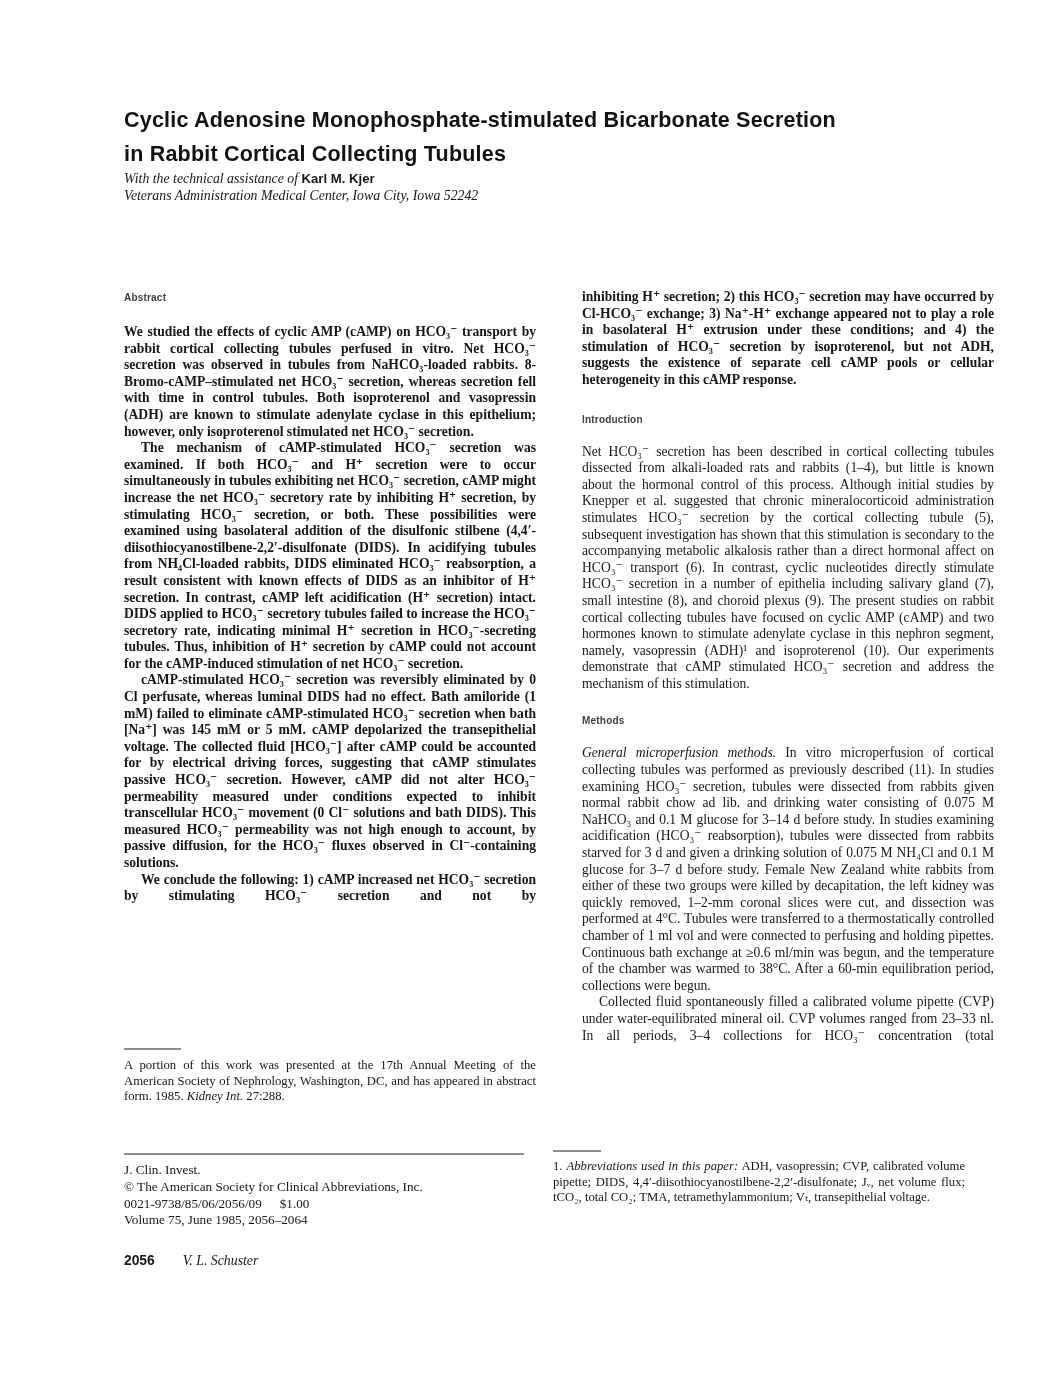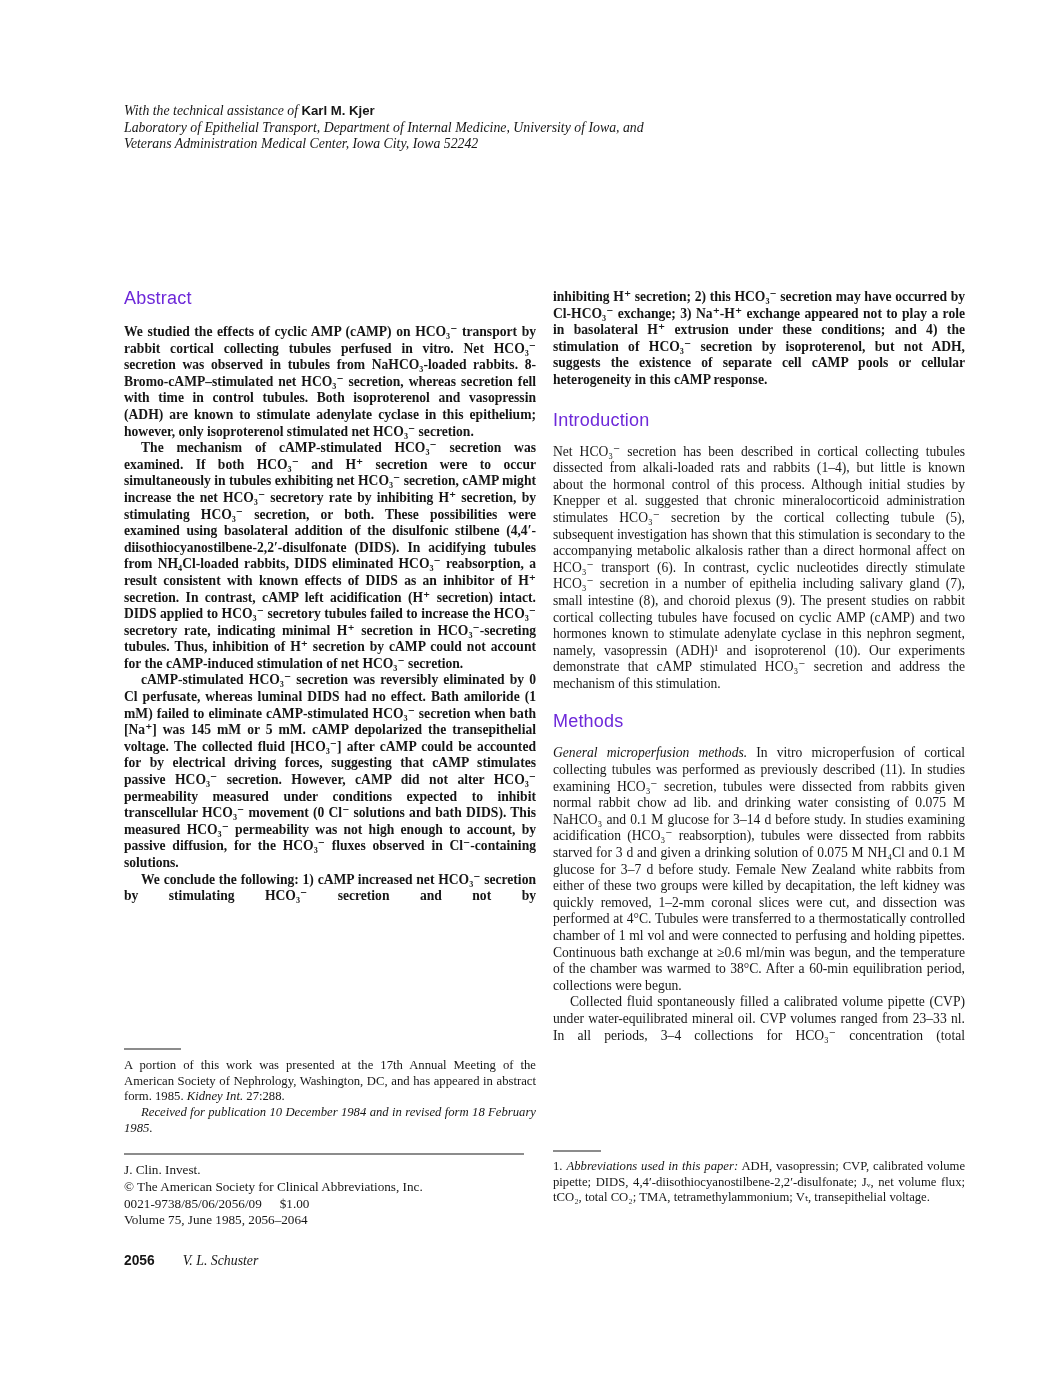--- a/index.html
+++ b/index.html
@@ -18,23 +18,23 @@
   .author { margin-top:5px; font-family:"Liberation Sans","DejaVu Sans",sans-serif;
             font-weight:bold; font-size:13.5px; line-height:17px; }
   .assistance { font-size:13.8px; line-height:16.5px; }
   .assistance .sans-bold { font-family:"Liberation Sans","DejaVu Sans",sans-serif;
             font-weight:bold; font-style:normal; font-size:13.2px;margin-top:40px; }
   .affil { font-size:13.8px; line-height:16.5px; font-style:italic; }
 
   
   .col { position:absolute; top:289px; width:412px; }
   .col-left  { left:124px; height:760px; overflow:hidden; }
-  .col-right { left:553px; height:866px; overflow:hidden; }
+  .col-right { left:582px; height:866px; overflow:hidden; }
   .section-heading { margin:0 0 17px 0; font-family:"Liberation Sans","DejaVu Sans",sans-serif;
-                     font-weight:normal; font-size:18px; line-height:18px; letter-spacing:.2px; color:#6d28d9; }
+                     font-weight:bold; font-size:10px; line-height:18px; letter-spacing:.2px; color:#404040; }
   .intro-h   { margin:22px 0 15px 0; }
   .methods-h { margin:20px 0 15px 0; }
   p { margin:0; }
   .abs  { font-size:13.6px; line-height:16.6px; text-align:justify; font-weight:bold; }
   .body { font-size:13.6px; line-height:16.6px; text-align:justify; }
   .indent { text-indent:17px; }
   .cont { text-align-last:justify; }
 
   
   .left-footnote  { position:absolute; left:124px; top:1048px; width:412px; }
@@ -52,22 +52,25 @@
   .page-footer { position:absolute; left:124px; top:1251px; }
   .page-num { font-family:"Liberation Sans","DejaVu Sans",sans-serif; font-weight:bold; font-size:13.8px;text-align:right; }
   .running { font-size:13.8px; margin-left:24px; }
 </style>
 </head>
 <body>
 
 <div class="page">
 
   <header class="masthead">
+    <h1 class="title">
+      <span class="tline">Cyclic Adenosine Monophosphate-stimulated Bicarbonate Secretion</span>
+      <span class="tline">in Rabbit Cortical Collecting Tubules</span>
+    </h1>
     <div class="assistance"><span class="it">With the technical assistance of </span><span class="sans-bold">Karl M. Kjer</span></div>
-    <div class="affil">Laboratory of Epithelial Transport, Department of Internal Medicine, University of Iowa, and</div>
     <div class="affil">Veterans Administration Medical Center, Iowa City, Iowa 52242</div>
   </header>
 
   <section class="col col-left">
     <h2 class="section-heading">Abstract</h2>
     <p class="abs">We studied the effects of cyclic AMP (cAMP) on HCO₃⁻ transport by rabbit cortical collecting tubules perfused in vitro. Net HCO₃⁻ secretion was observed in tubules from NaHCO₃-loaded rabbits. 8-Bromo-cAMP–stimulated net HCO₃⁻ secretion, whereas secretion fell with time in control tubules. Both isoproterenol and vasopressin (ADH) are known to stimulate adenylate cyclase in this epithelium; however, only isoproterenol stimulated net HCO₃⁻ secretion.</p>
     <p class="abs indent">The mechanism of cAMP-stimulated HCO₃⁻ secretion was examined. If both HCO₃⁻ and H⁺ secretion were to occur simultaneously in tubules exhibiting net HCO₃⁻ secretion, cAMP might increase the net HCO₃⁻ secretory rate by inhibiting H⁺ secretion, by stimulating HCO₃⁻ secretion, or both. These possibilities were examined using basolateral addition of the disulfonic stilbene (4,4′-diisothiocyanostilbene-2,2′-disulfonate (DIDS). In acidifying tubules from NH₄Cl-loaded rabbits, DIDS eliminated HCO₃⁻ reabsorption, a result consistent with known effects of DIDS as an inhibitor of H⁺ secretion. In contrast, cAMP left acidification (H⁺ secretion) intact. DIDS applied to HCO₃⁻ secretory tubules failed to increase the HCO₃⁻ secretory rate, indicating minimal H⁺ secretion in HCO₃⁻-secreting tubules. Thus, inhibition of H⁺ secretion by cAMP could not account for the cAMP-induced stimulation of net HCO₃⁻ secretion.</p>
     <p class="abs indent">cAMP-stimulated HCO₃⁻ secretion was reversibly eliminated by 0 Cl perfusate, whereas luminal DIDS had no effect. Bath amiloride (1 mM) failed to eliminate cAMP-stimulated HCO₃⁻ secretion when bath [Na⁺] was 145 mM or 5 mM. cAMP depolarized the transepithelial voltage. The collected fluid [HCO₃⁻] after cAMP could be accounted for by electrical driving forces, suggesting that cAMP stimulates passive HCO₃⁻ secretion. However, cAMP did not alter HCO₃⁻ permeability measured under conditions expected to inhibit transcellular HCO₃⁻ movement (0 Cl⁻ solutions and bath DIDS). This measured HCO₃⁻ permeability was not high enough to account, by passive diffusion, for the HCO₃⁻ fluxes observed in Cl⁻-containing solutions.</p>
     <p class="abs indent cont">We conclude the following: 1) cAMP increased net HCO₃⁻ secretion by stimulating HCO₃⁻ secretion and not by</p>
   </section>
@@ -77,21 +80,20 @@
     <h2 class="section-heading intro-h">Introduction</h2>
     <p class="body">Net HCO₃⁻ secretion has been described in cortical collecting tubules dissected from alkali-loaded rats and rabbits (1–4), but little is known about the hormonal control of this process. Although initial studies by Knepper et al. suggested that chronic mineralocorticoid administration stimulates HCO₃⁻ secretion by the cortical collecting tubule (5), subsequent investigation has shown that this stimulation is secondary to the accompanying metabolic alkalosis rather than a direct hormonal affect on HCO₃⁻ transport (6). In contrast, cyclic nucleotides directly stimulate HCO₃⁻ secretion in a number of epithelia including salivary gland (7), small intestine (8), and choroid plexus (9). The present studies on rabbit cortical collecting tubules have focused on cyclic AMP (cAMP) and two hormones known to stimulate adenylate cyclase in this nephron segment, namely, vasopressin (ADH)¹ and isoproterenol (10). Our experiments demonstrate that cAMP stimulated HCO₃⁻ secretion and address the mechanism of this stimulation.</p>
     <h2 class="section-heading methods-h">Methods</h2>
     <p class="body"><span class="it">General microperfusion methods.</span><span> In vitro microperfusion of cortical collecting tubules was performed as previously described (11). In studies examining HCO₃⁻ secretion, tubules were dissected from rabbits given normal rabbit chow ad lib. and drinking water consisting of 0.075 M NaHCO₃ and 0.1 M glucose for 3–14 d before study. In studies examining acidification (HCO₃⁻ reabsorption), tubules were dissected from rabbits starved for 3 d and given a drinking solution of 0.075 M NH₄Cl and 0.1 M glucose for 3–7 d before study. Female New Zealand white rabbits from either of these two groups were killed by decapitation, the left kidney was quickly removed, 1–2-mm coronal slices were cut, and dissection was performed at 4°C. Tubules were transferred to a thermostatically controlled chamber of 1 ml vol and were connected to perfusing and holding pipettes. Continuous bath exchange at ≥0.6 ml/min was begun, and the temperature of the chamber was warmed to 38°C. After a 60-min equilibration period, collections were begun.</span></p>
     <p class="body indent cont">Collected fluid spontaneously filled a calibrated volume pipette (CVP) under water-equilibrated mineral oil. CVP volumes ranged from 23–33 nl. In all periods, 3–4 collections for HCO₃⁻ concentration (total</p>
   </section>
 
   <aside class="left-footnote">
     <div class="rule rule-short"></div>
     <p class="fn"><span>A portion of this work was presented at the 17th Annual Meeting of the American Society of Nephrology, Washington, DC, and has appeared in abstract form. 1985. </span><span class="it">Kidney Int.</span><span> 27:288.</span></p>
-    <p class="fn it indent">Received for publication 10 December 1984 and in revised form 18 February 1985.</p>
   </aside>
 
   <aside class="journal-block">
     <div class="rule rule-long"></div>
     <p class="jline">J. Clin. Invest.</p>
     <p class="jline">© The American Society for Clinical Abbreviations, Inc.</p>
     <p class="jline"><span>0021-9738/85/06/2056/09</span><span class="price">$1.00</span></p>
     <p class="jline">Volume 75, June 1985, 2056–2064</p>
   </aside>
 

